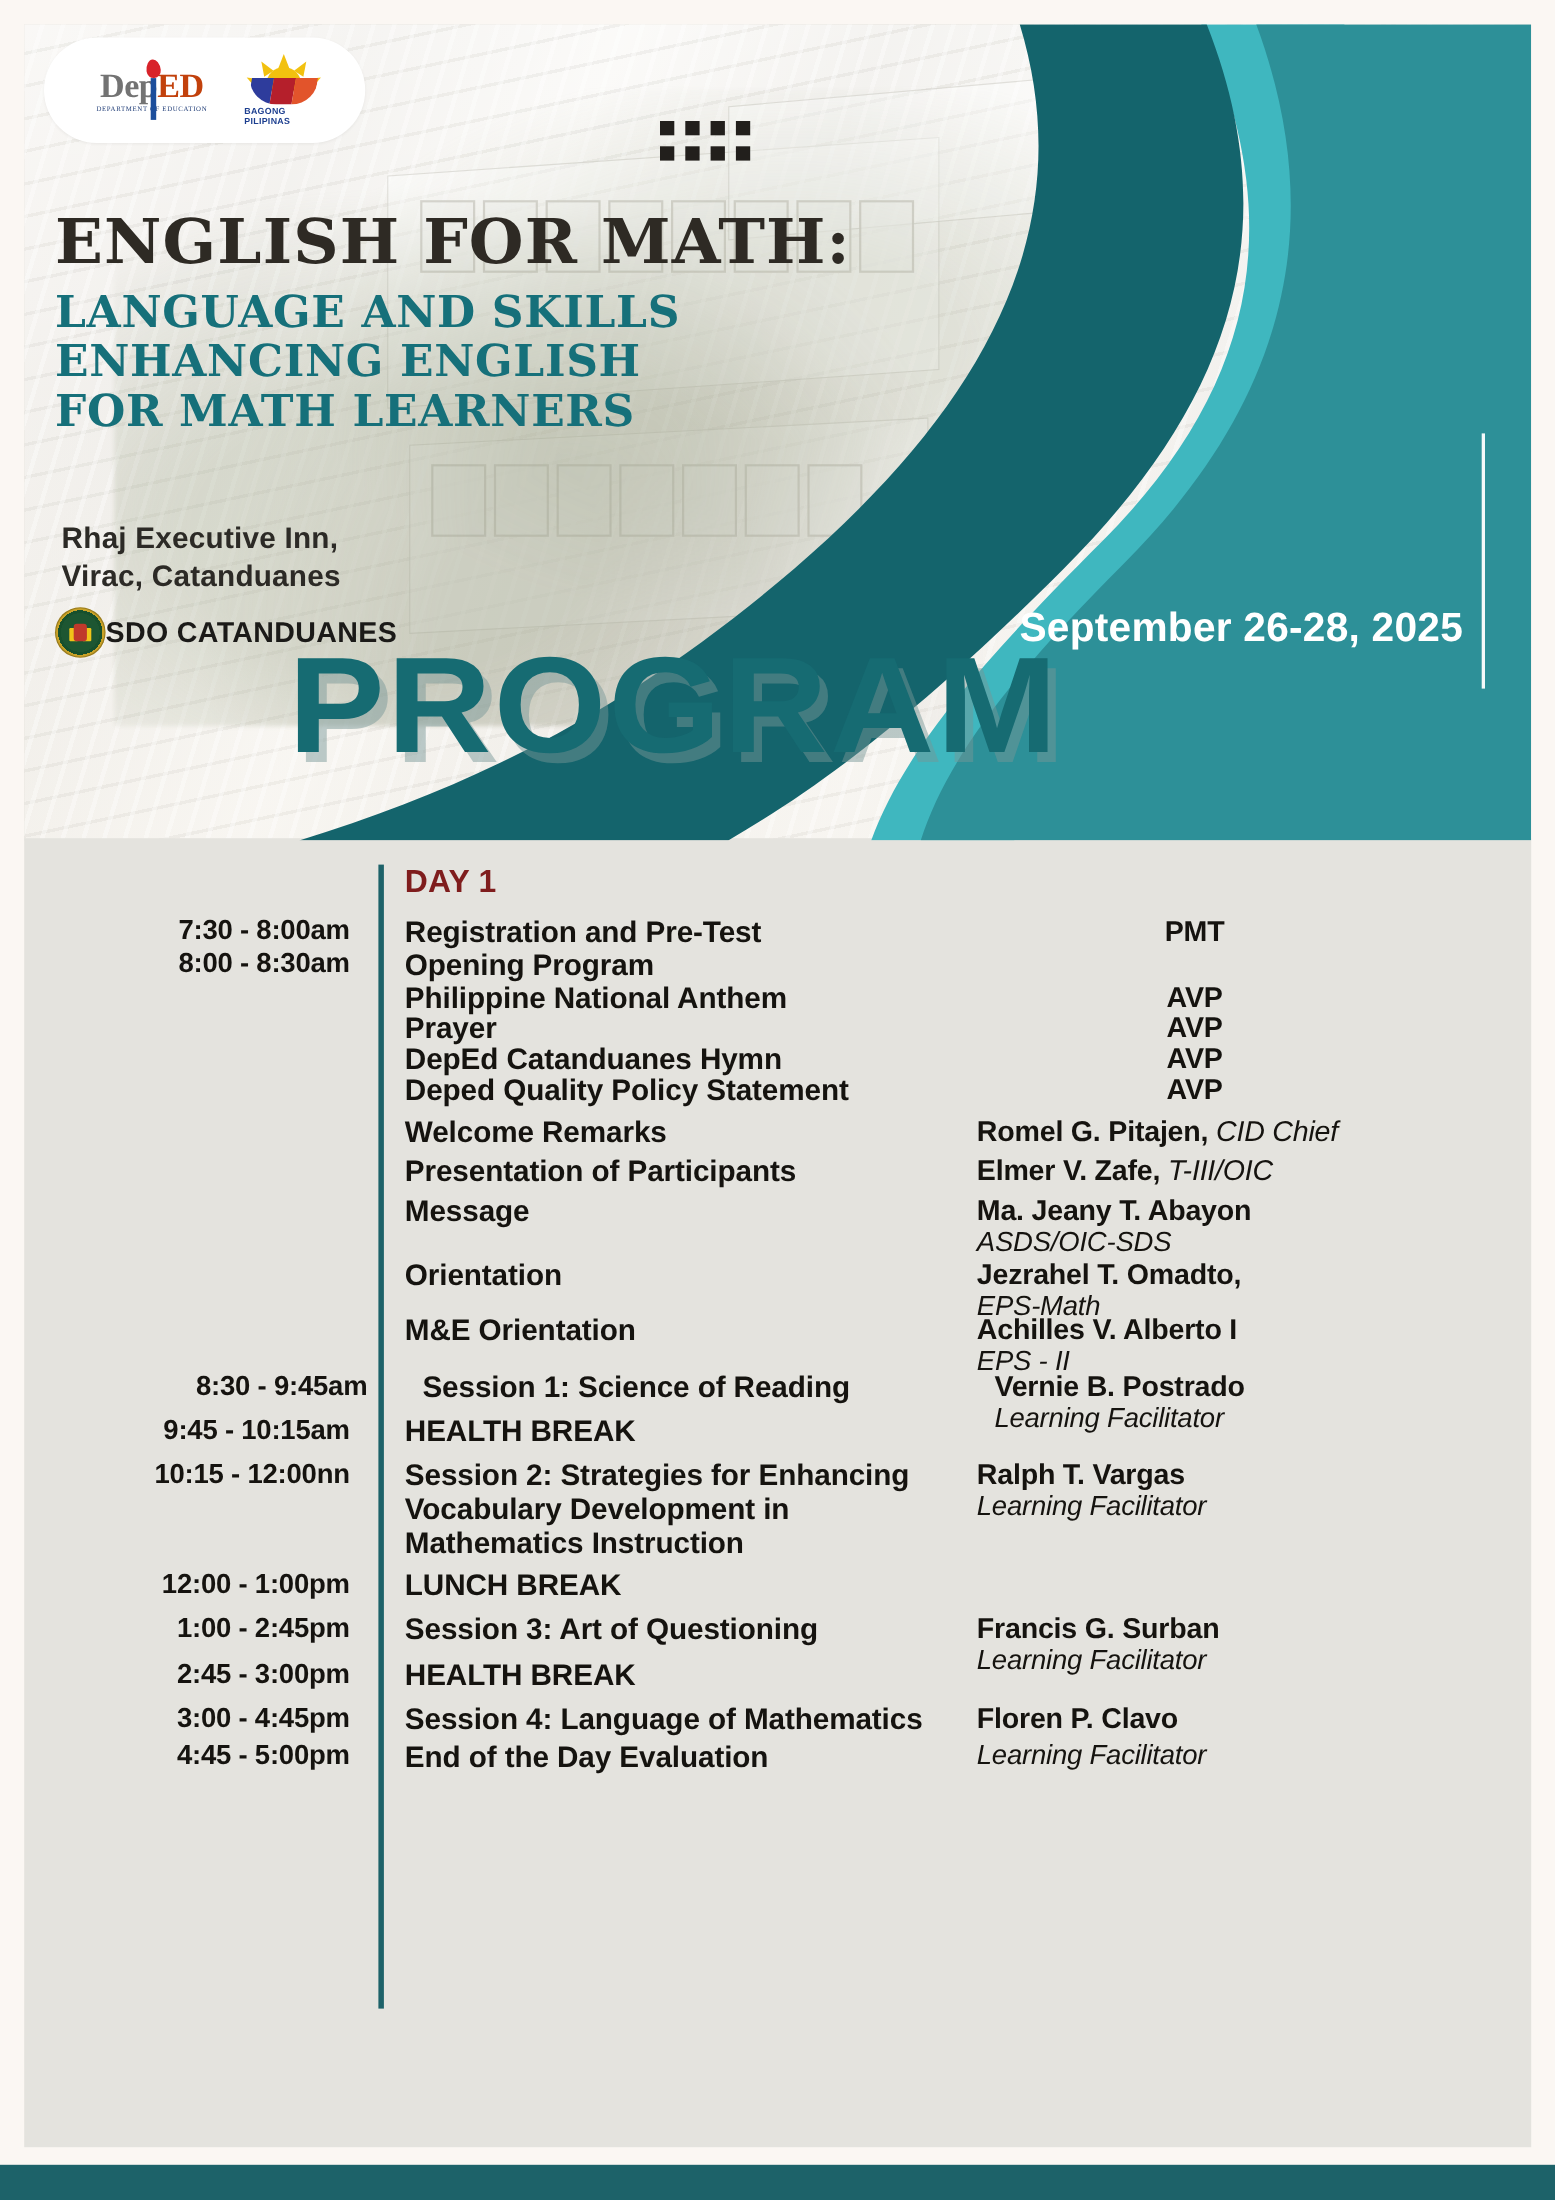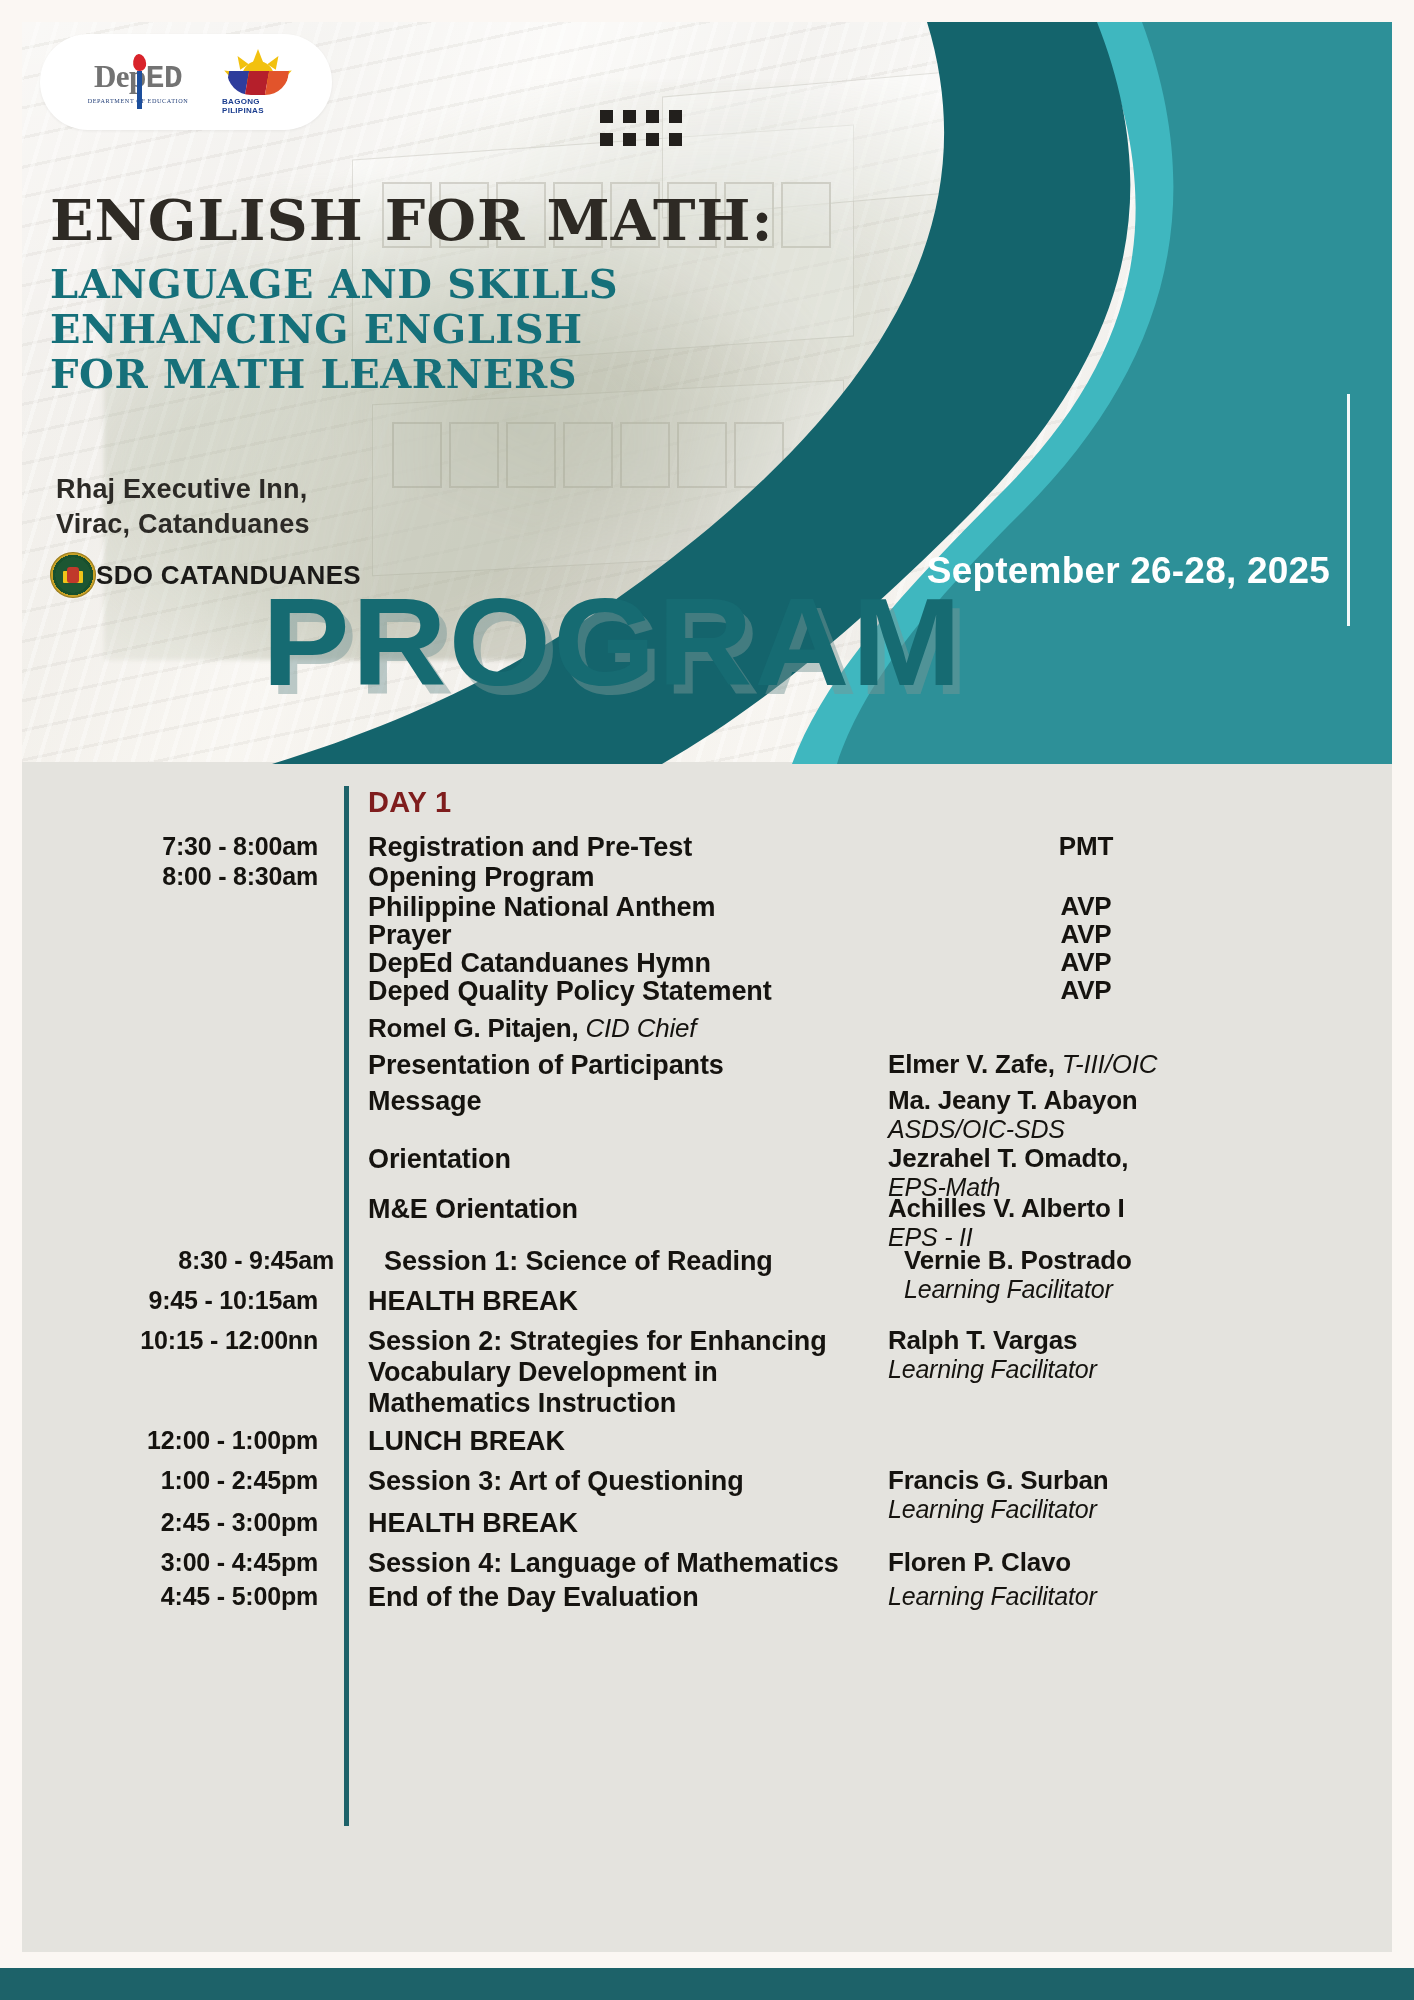--- a/index.html
+++ b/index.html
@@ -54,21 +54,21 @@
   .logo-pill{
     position:absolute;left:18px;top:12px;width:292px;height:96px;
     background:#fff;border-radius:48px;
     display:flex;align-items:center;justify-content:center;gap:24px;
     box-shadow:0 1px 3px rgba(0,0,0,.06);
     z-index:6;
   }
   .deped-logo{position:relative;width:120px;height:60px;display:flex;flex-direction:column;align-items:center;justify-content:center;}
   .deped-word{font-family:"Liberation Serif",serif;font-weight:bold;font-size:31px;letter-spacing:-.5px;line-height:1;}
   .deped-word .blue{color:#737373;}
-  .deped-word .red{color:#737373;font-family:Liberation Mono, monospace;}
+  .deped-word .red{color:#c2410c;}
   .deped-sub{font-family:"Liberation Serif",serif;font-size:6.2px;letter-spacing:.6px;color:#25417a;margin-top:3px;white-space:nowrap;}
   .torch{position:absolute;left:56px;top:2px;width:10px;height:56px;}
   .torch .flame{width:13px;height:17px;background:#d8232a;border-radius:50% 50% 50% 50%/60% 60% 40% 40%;transform:rotate(-6deg);margin-left:-1px;}
   .torch .stick{width:5px;height:38px;background:#1c4e9c;margin:0 auto;}
   .bp-logo{position:relative;width:72px;height:66px;display:flex;flex-direction:column;align-items:center;}
   .bp-sun{position:relative;width:60px;height:34px;}
   .bp-ray{position:absolute;width:0;height:0;border-left:5px solid transparent;border-right:5px solid transparent;border-bottom:13px solid #f2c10f;}
   .bp-swoosh{position:relative;width:62px;height:30px;margin-top:-6px;border-radius:0 0 34px 34px;overflow:hidden;}
   .bp-swoosh i{position:absolute;display:block;height:100%;width:33%;transform:skewX(-10deg);}
   .bp-text{font-family:"Liberation Sans",sans-serif;font-weight:bold;font-size:8px;color:#1c3e8f;letter-spacing:.3px;margin-top:2px;}
@@ -326,20 +326,21 @@
           </div>
           <div class="row" style="position: absolute; left: 0px; right: 0px; top: 214px;">
             <div class="r-time"></div>
             <div></div>
             <div class="r-act">Deped Quality Policy Statement</div>
             <div class="r-who center"><span>AVP</span></div>
           </div>
           <div class="row" style="position: absolute; left: 0px; right: 0px; top: 252px;">
             <div class="r-time"></div>
             <div></div>
+            <div class="r-act">Welcome Remarks</div>
             <div class="r-who"><span>Romel G. Pitajen,</span><span class="role"> CID Chief</span></div>
           </div>
           <div class="row" style="position: absolute; left: 0px; right: 0px; top: 288px;">
             <div class="r-time"></div>
             <div></div>
             <div class="r-act">Presentation of Participants</div>
             <div class="r-who"><span>Elmer V. Zafe,</span><span class="role"> T-III/OIC</span></div>
           </div>
           <div class="row" style="position: absolute; left: 0px; right: 0px; top: 324px;">
             <div class="r-time"></div>

